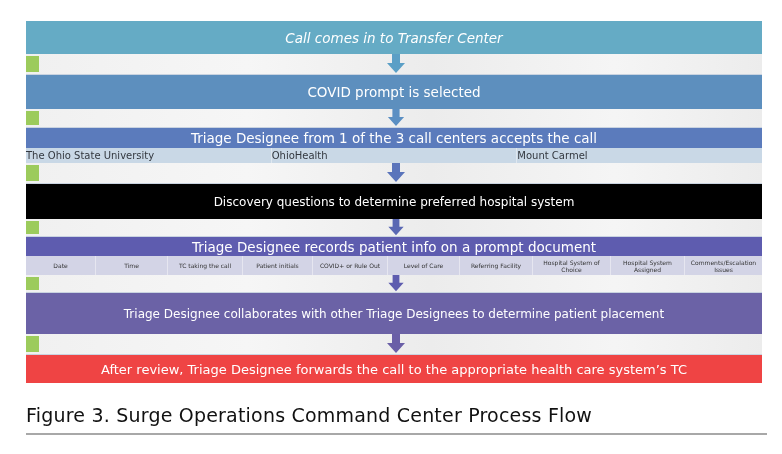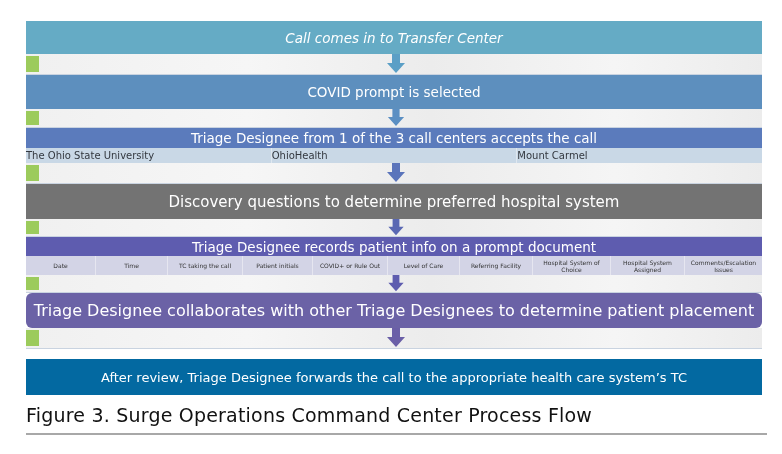--- a/index.html
+++ b/index.html
@@ -5,24 +5,24 @@
   html, body { margin:0; padding:0; background:#ffffff; }
   body { width:782px; height:454px; position:relative; overflow:hidden;
          font-family:"Liberation Sans", sans-serif; }
   .flow { position:absolute; left:26px; top:21px; width:736px; }
   .step { position:relative; display:flex; align-items:center; justify-content:center;
           color:#ffffff; font-family:"DejaVu Sans", sans-serif; }
   .step span { white-space:nowrap; }
   .s1 { height:33px; background:#65abc5; font-size:13.5px;font-style:italic; }
   .s2 { height:34px; background:#5d8fbe; font-size:13.5px;text-align:right; }
   .s3 { height:20px; background:#5b7bbc; font-size:13.5px; }
-  .s4 { height:35px; background:#737373; font-size:15px;align-items:center; }
+  .s4 { height:35px; background:#000000; font-size:12px;align-items:center; }
   .s5 { height:19px; background:#5e5caf; font-size:13.5px; }
-  .s6 { height:35px; background:#6b62a6; font-size:16px;border-radius:6px; }
-  .s7 { height:36px; background:#0369a1; font-size:13px;margin-top:10px; }
+  .s6 { height:41px; background:#6b62a6; font-size:12px; }
+  .s7 { height:28px; background:#ef4444; font-size:13px; }
   .gap { position:relative; height:20px; background:linear-gradient(90deg,#f0f0f0 0%,#f6f6f6 30%,#ececec 55%,#f5f5f5 80%,#ececec 100%);
          border-bottom:1px solid #c9d3e0; }
   .gap .marker { position:absolute; left:0; top:2px; width:13px; height:16px; background:#9ccb5c; }
   .gap .arrow { position:absolute; left:360px; top:0; width:20px; height:20px; }
   .subrow { display:flex; background:#c9d8e6; height:15px; }
   .subrow div { flex:1; text-align:left; font-size:10px; color:#33383f; line-height:15px;
                 border-right:1px solid #dfe7ef; font-family:"DejaVu Sans", sans-serif; }
   .subrow div:last-child { border-right:none; }
   .tablerow { display:flex; background:#d3d4e6; height:19px; }
   .tablerow div { text-align:center; font-size:6px; color:#333; line-height:7px;

